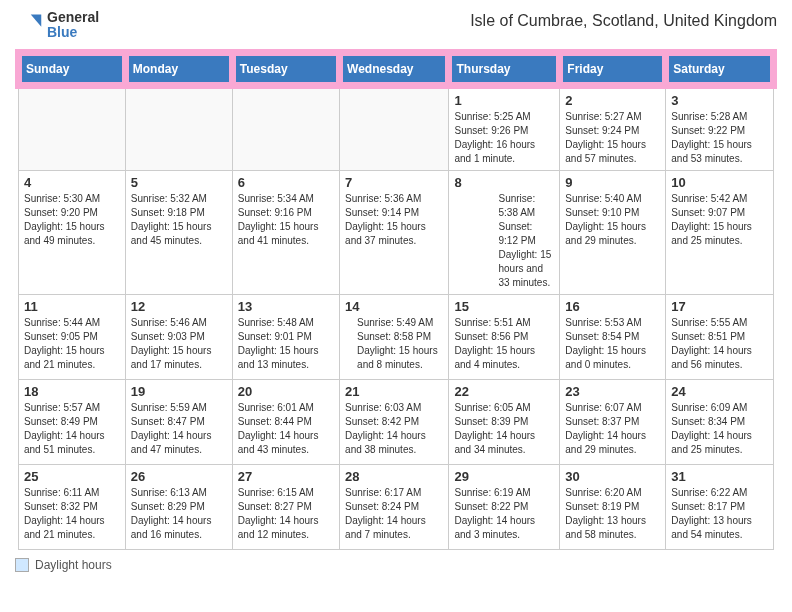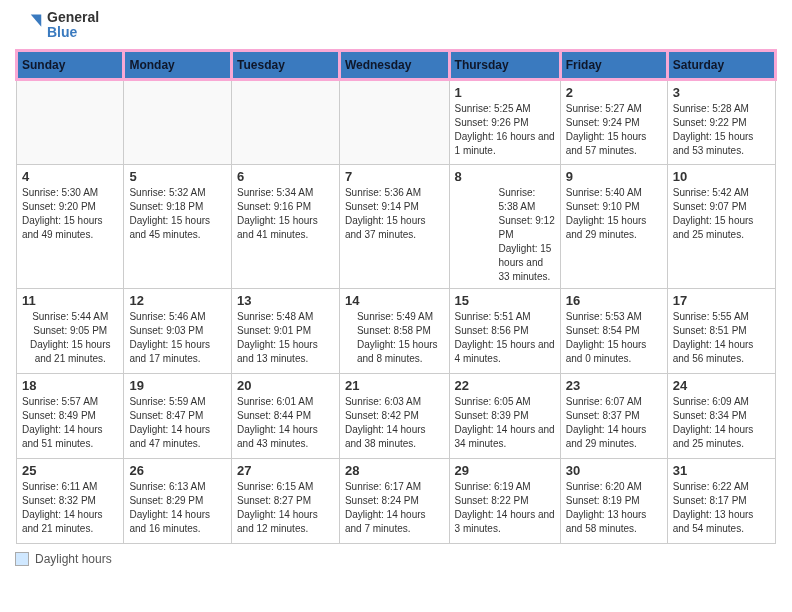--- a/index.html
+++ b/index.html
@@ -45,26 +45,26 @@
       color: #333;
       margin-top: 2px;
     }
     table {
       width: 100%;
       border-collapse: collapse;
       font-size: 10.5px;
     }
     .day-header {
       background-color: #3a7abf;
-      color: #0f172a;
+      color: #ffffff;
       font-weight: bold;
       font-size: 12px;
       padding: 6px 4px;
       text-align: left;
-      border: 3px solid #f9a8d4;
+      border: 7px solid #f9a8d4;
     }
     td {
       border: 1px solid #ccc;
       padding: 4px 5px;
       vertical-align: top;
       width: 113px;
       min-height: 80px;
       background: #fff;
     }
     .week-row td {
@@ -110,20 +110,21 @@
       <rect x="0" y="0" width="32" height="32" fill="none"></rect>
       <polygon points="18,4 30,4 30,18" fill="#3a7abf"></polygon>
       <rect x="0" y="0" width="20" height="20" fill="none"></rect>
     </svg>
     <div class="logo-text">
       <span class="logo-general">General</span><br>
       <span class="logo-blue">Blue</span>
     </div>
   </div>
   <div class="title-area">
+    <div class="subtitle">Isle of Cumbrae, Scotland, United Kingdom</div>
   </div>
 </div>
 
 <table>
   <thead>
     <tr>
     <th class="day-header">Sunday</th>
         <th class="day-header">Monday</th>
         <th class="day-header">Tuesday</th>
         <th class="day-header">Wednesday</th>
@@ -197,21 +198,21 @@
         <td>
           <span class="day-num">10</span>
           <div class="day-detail" style="white-space: pre-line;">Sunrise: 5:42 AM
 Sunset: 9:07 PM
 Daylight: 15 hours and 25 minutes.</div>
         </td>
       </tr>
       <tr class="week-row">
         <td>
           <span class="day-num">11</span>
-          <div class="day-detail" style="white-space: pre-line; text-align: center;">Sunrise: 5:44 AM
+          <div class="day-detail" style="white-space: pre-line;">Sunrise: 5:44 AM
 Sunset: 9:05 PM
 Daylight: 15 hours and 21 minutes.</div>
         </td>
         <td>
           <span class="day-num">12</span>
           <div class="day-detail" style="white-space: pre-line;">Sunrise: 5:46 AM
 Sunset: 9:03 PM
 Daylight: 15 hours and 17 minutes.</div>
         </td>
         <td>

